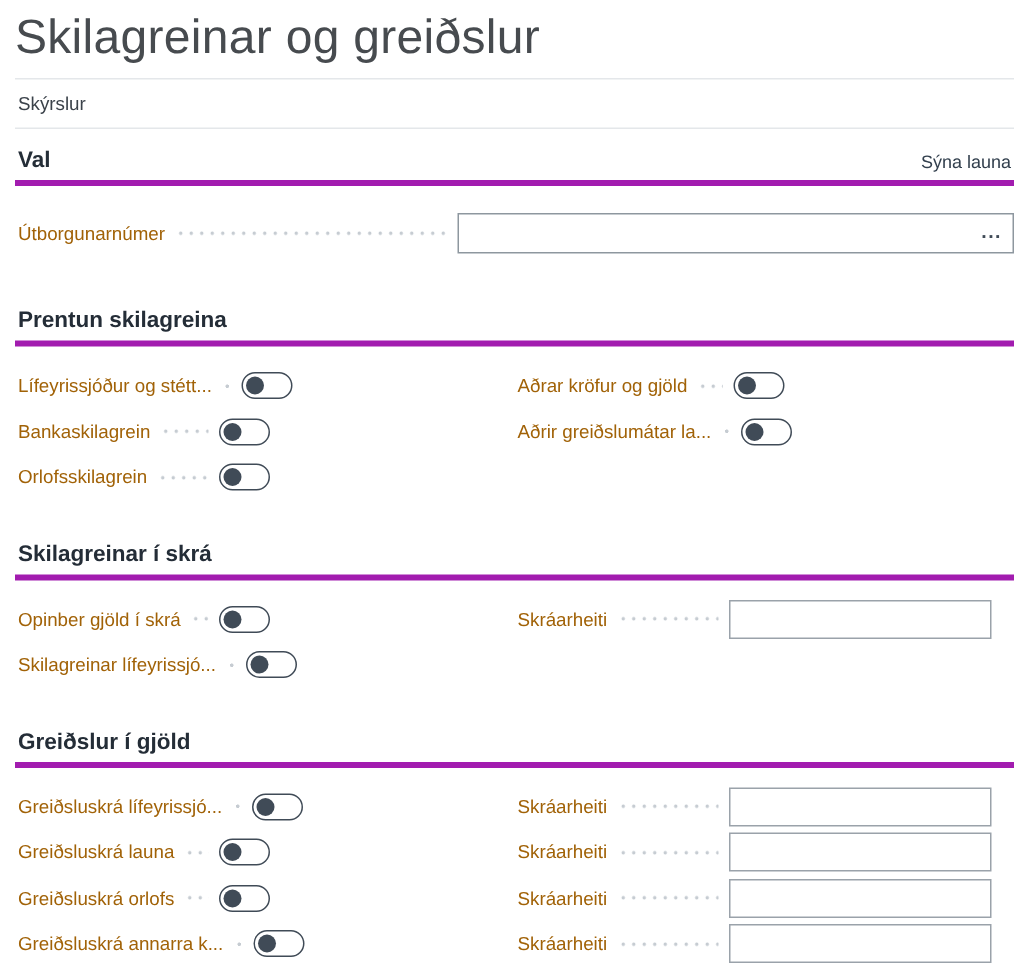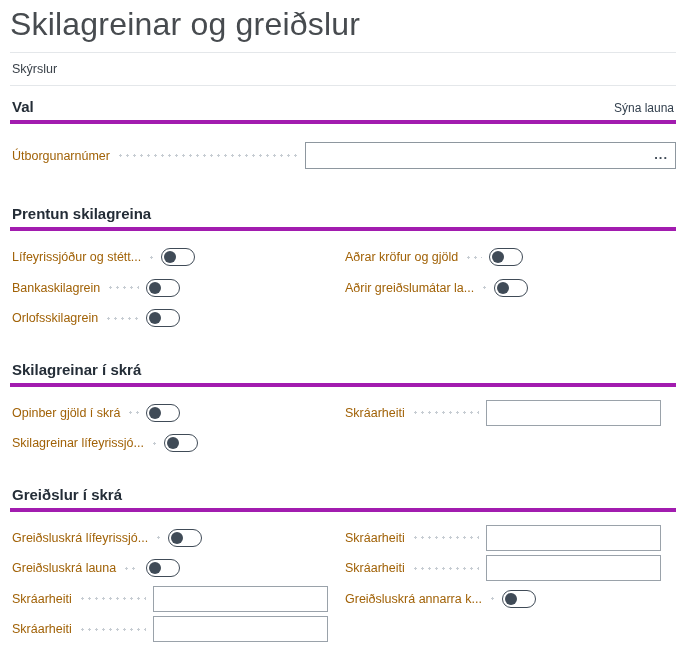--- a/index.html
+++ b/index.html
@@ -207,21 +207,21 @@
               <span class="knob"></span>
             </span>
         </div>
       </div>
       <div class="cell"></div>
     </div>
   </div>
 
   <div class="section section-skra">
     <div class="section-head">
-      <span class="section-title">Greiðslur í skrá</span>
+      <span class="section-title">Greiðslur í gjöld</span>
     </div>
     <div class="grid">
       <div class="cell">
         <div class="toggle-row-left">
           <span class="field-label">Greiðsluskrá lífeyrissjó...</span>
           <span class="leader"></span>
           <span class="toggle">
               <span class="knob"></span>
             </span>
         </div>
@@ -243,20 +243,29 @@
         </div>
       </div>
       <div class="cell">
         <div class="file-row">
           <span class="field-label">Skráarheiti</span>
           <span class="leader"></span>
           <input class="text-input" type="text" value="" style="">
         </div>
       </div>
       <div class="cell">
+        <div class="toggle-row-left">
+          <span class="field-label">Greiðsluskrá orlofs</span>
+          <span class="leader"></span>
+          <span class="toggle">
+              <span class="knob"></span>
+            </span>
+        </div>
+      </div>
+      <div class="cell">
         <div class="file-row">
           <span class="field-label">Skráarheiti</span>
           <span class="leader"></span>
           <input class="text-input" type="text" value="" style="">
         </div>
       </div>
       <div class="cell">
         <div class="toggle-row-left">
           <span class="field-label">Greiðsluskrá annarra k...</span>
           <span class="leader"></span>

